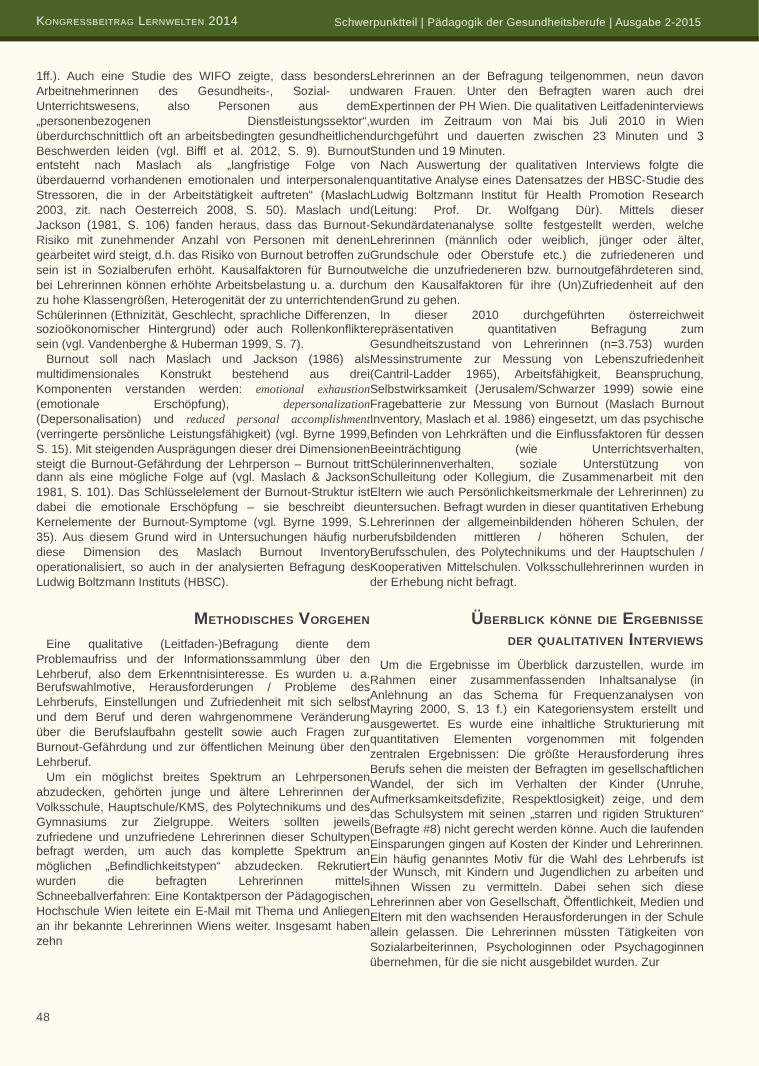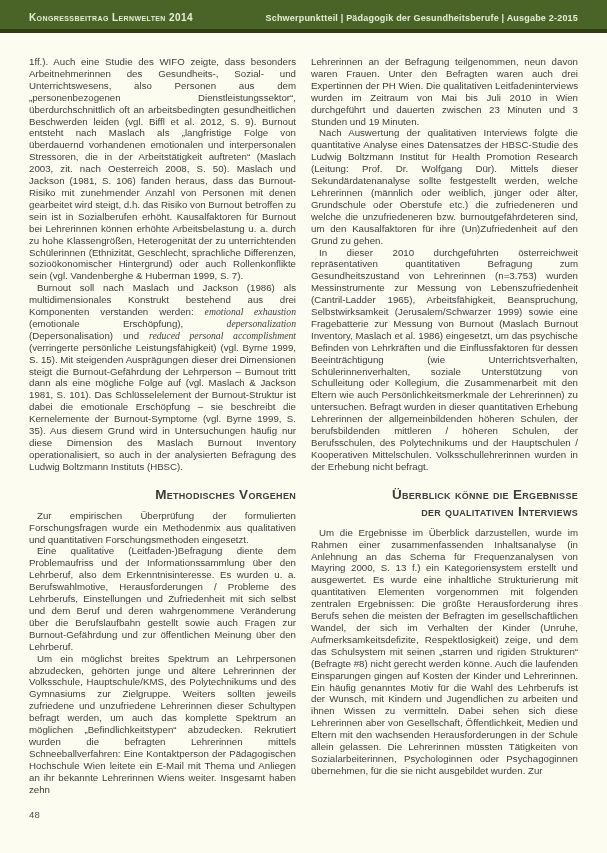--- a/index.html
+++ b/index.html
@@ -16,34 +16,34 @@
     background:var(--page-bg);
     font-family:"Liberation Sans", sans-serif;
     position:relative;
     overflow:hidden;
   }
   .header-bar{
     position:absolute;top:0;left:0;width:607px;height:33px;
     background:var(--bar-green);
     border-bottom:4px solid var(--bar-stripe);
     display:flex;justify-content:space-between;align-items:center;
-    padding:6px 29px 0 29px;box-sizing:border-box;font-weight:bold;
+    padding:6px 46px 0 29px;box-sizing:border-box;
   }
   .header-left{
     font-variant:small-caps;
     font-size:10px;letter-spacing:0.4px;
     color:var(--header-text);
   }
   .header-right{
     font-size:9px;letter-spacing:0.2px;
     color:var(--header-text);
   }
   .content{
     position:absolute;top:56px;left:29px;width:549px;
-    display:flex;gap:15px;
+    display:flex;
   }
   .col{
     width:267px;
     font-size:9.7px;line-height:11.9px;
     color:var(--text);
     text-align:justify;
     hyphens:auto;
   }
   .col p{margin:0;}
   .col p.indent{text-indent:8px;}
@@ -74,21 +74,20 @@
   <header class="header-bar">
     <span class="header-left">Kongressbeitrag Lernwelten 2014</span>
     <span class="header-right">Schwerpunktteil | Pädagogik der Gesundheitsberufe | Ausgabe 2-2015</span>
   </header>
 
   <main class="content">
     <div class="col">
         <p class=""><span>1ff.). Auch eine Studie des WIFO zeigte, dass besonders Arbeitnehmerinnen des Gesundheits-, Sozial- und Unterrichtswesens, also Personen aus dem „personenbezogenen Dienstleistungssektor“, überdurchschnittlich oft an arbeitsbedingten gesundheitlichen Beschwerden leiden (vgl. Biffl et al. 2012, S. 9). Burnout entsteht nach Maslach als „langfristige Folge von überdauernd vorhandenen emotionalen und interpersonalen Stressoren, die in der Arbeitstätigkeit auftreten“ (Maslach 2003, zit. nach Oesterreich 2008, S. 50). Maslach und Jackson (1981, S. 106) fanden heraus, dass das Burnout-Risiko mit zunehmender Anzahl von Personen mit denen gearbeitet wird steigt, d.h. das Risiko von Burnout betroffen zu sein ist in Sozialberufen erhöht. Kausalfaktoren für Burnout bei Lehrerinnen können erhöhte Arbeitsbelastung u. a. durch zu hohe Klassengrößen, Heterogenität der zu unterrichtenden Schülerinnen (Ethnizität, Geschlecht, sprachliche Differenzen, sozioökonomischer Hintergrund) oder auch Rollenkonflikte sein (vgl. Vandenberghe &amp; Huberman 1999, S. 7).</span></p>
         <p class="indent"><span>Burnout soll nach Maslach und Jackson (1986) als multidimensionales Konstrukt bestehend aus drei Komponenten verstanden werden: </span><em>emotional exhaustion</em><span> (emotionale Erschöpfung), </span><em>depersonalization</em><span> (Depersonalisation) und </span><em>reduced personal accomplishment</em><span> (verringerte persönliche Leistungsfähigkeit) (vgl. Byrne 1999, S. 15). Mit steigenden Ausprägungen dieser drei Dimensionen steigt die Burnout-Gefährdung der Lehrperson – Burnout tritt dann als eine mögliche Folge auf (vgl. Maslach &amp; Jackson 1981, S. 101). Das Schlüsselelement der Burnout-Struktur ist dabei die emotionale Erschöpfung – sie beschreibt die Kernelemente der Burnout-Symptome (vgl. Byrne 1999, S. 35). Aus diesem Grund wird in Untersuchungen häufig nur diese Dimension des Maslach Burnout Inventory operationalisiert, so auch in der analysierten Befragung des Ludwig Boltzmann Instituts (HBSC).</span></p>
         <h2 class="section-heading">Methodisches Vorgehen</h2>
-        <p class="indent"><span>Zur empirischen Überprüfung der formulierten Forschungsfragen wurde ein Methodenmix aus qualitativen und quantitativen Forschungsmethoden eingesetzt.</span></p>
         <p class="indent"><span>Eine qualitative (Leitfaden-)Befragung diente dem Problemaufriss und der Informationssammlung über den Lehrberuf, also dem Erkenntnisinteresse. Es wurden u. a. Berufswahlmotive, Herausforderungen / Probleme des Lehrberufs, Einstellungen und Zufriedenheit mit sich selbst und dem Beruf und deren wahrgenommene Veränderung über die Berufslaufbahn gestellt sowie auch Fragen zur Burnout-Gefährdung und zur öffentlichen Meinung über den Lehrberuf.</span></p>
         <p class="indent"><span>Um ein möglichst breites Spektrum an Lehrpersonen abzudecken, gehörten junge und ältere Lehrerinnen der Volksschule, Hauptschule/KMS, des Polytechnikums und des Gymnasiums zur Zielgruppe. Weiters sollten jeweils zufriedene und unzufriedene Lehrerinnen dieser Schultypen befragt werden, um auch das komplette Spektrum an möglichen „Befindlichkeitstypen“ abzudecken. Rekrutiert wurden die befragten Lehrerinnen mittels Schneeballverfahren: Eine Kontaktperson der Pädagogischen Hochschule Wien leitete ein E-Mail mit Thema und Anliegen an ihr bekannte Lehrerinnen Wiens weiter. Insgesamt haben zehn</span></p>
       </div>
     <div class="col">
         <p class=""><span>Lehrerinnen an der Befragung teilgenommen, neun davon waren Frauen. Unter den Befragten waren auch drei Expertinnen der PH Wien. Die qualitativen Leitfadeninterviews wurden im Zeitraum von Mai bis Juli 2010 in Wien durchgeführt und dauerten zwischen 23 Minuten und 3 Stunden und 19 Minuten.</span></p>
         <p class="indent"><span>Nach Auswertung der qualitativen Interviews folgte die quantitative Analyse eines Datensatzes der HBSC-Studie des Ludwig Boltzmann Institut für Health Promotion Research (Leitung: Prof. Dr. Wolfgang Dür). Mittels dieser Sekundärdatenanalyse sollte festgestellt werden, welche Lehrerinnen (männlich oder weiblich, jünger oder älter, Grundschule oder Oberstufe etc.) die zufriedeneren und welche die unzufriedeneren bzw. burnoutgefährdeteren sind, um den Kausalfaktoren für ihre (Un)Zufriedenheit auf den Grund zu gehen.</span></p>
         <p class="indent"><span>In dieser 2010 durchgeführten österreichweit repräsentativen quantitativen Befragung zum Gesundheitszustand von Lehrerinnen (n=3.753) wurden Messinstrumente zur Messung von Lebenszufriedenheit (Cantril-Ladder 1965), Arbeitsfähigkeit, Beanspruchung, Selbstwirksamkeit (Jerusalem/Schwarzer 1999) sowie eine Fragebatterie zur Messung von Burnout (Maslach Burnout Inventory, Maslach et al. 1986) eingesetzt, um das psychische Befinden von Lehrkräften und die Einflussfaktoren für dessen Beeinträchtigung (wie Unterrichtsverhalten, Schülerinnenverhalten, soziale Unterstützung von Schulleitung oder Kollegium, die Zusammenarbeit mit den Eltern wie auch Persönlichkeitsmerkmale der Lehrerinnen) zu untersuchen. Befragt wurden in dieser quantitativen Erhebung Lehrerinnen der allgemeinbildenden höheren Schulen, der berufsbildenden mittleren / höheren Schulen, der Berufsschulen, des Polytechnikums und der Hauptschulen / Kooperativen Mittelschulen. Volksschullehrerinnen wurden in der Erhebung nicht befragt.</span></p>
         <h2 class="section-heading">Überblick könne die Ergebnisse
 der qualitativen Interviews</h2>
         <p class="indent"><span>Um die Ergebnisse im Überblick darzustellen, wurde im Rahmen einer zusammenfassenden Inhaltsanalyse (in Anlehnung an das Schema für Frequenzanalysen von Mayring 2000, S. 13 f.) ein Kategoriensystem erstellt und ausgewertet. Es wurde eine inhaltliche Strukturierung mit quantitativen Elementen vorgenommen mit folgenden zentralen Ergebnissen: Die größte Herausforderung ihres Berufs sehen die meisten der Befragten im gesellschaftlichen Wandel, der sich im Verhalten der Kinder (Unruhe, Aufmerksamkeitsdefizite, Respektlosigkeit) zeige, und dem das Schulsystem mit seinen „starren und rigiden Strukturen“ (Befragte #8) nicht gerecht werden könne. Auch die laufenden Einsparungen gingen auf Kosten der Kinder und Lehrerinnen. Ein häufig genanntes Motiv für die Wahl des Lehrberufs ist der Wunsch, mit Kindern und Jugendlichen zu arbeiten und ihnen Wissen zu vermitteln. Dabei sehen sich diese Lehrerinnen aber von Gesellschaft, Öffentlichkeit, Medien und Eltern mit den wachsenden Herausforderungen in der Schule allein gelassen. Die Lehrerinnen müssten Tätigkeiten von Sozialarbeiterinnen, Psychologinnen oder Psychagoginnen übernehmen, für die sie nicht ausgebildet wurden. Zur</span></p>

